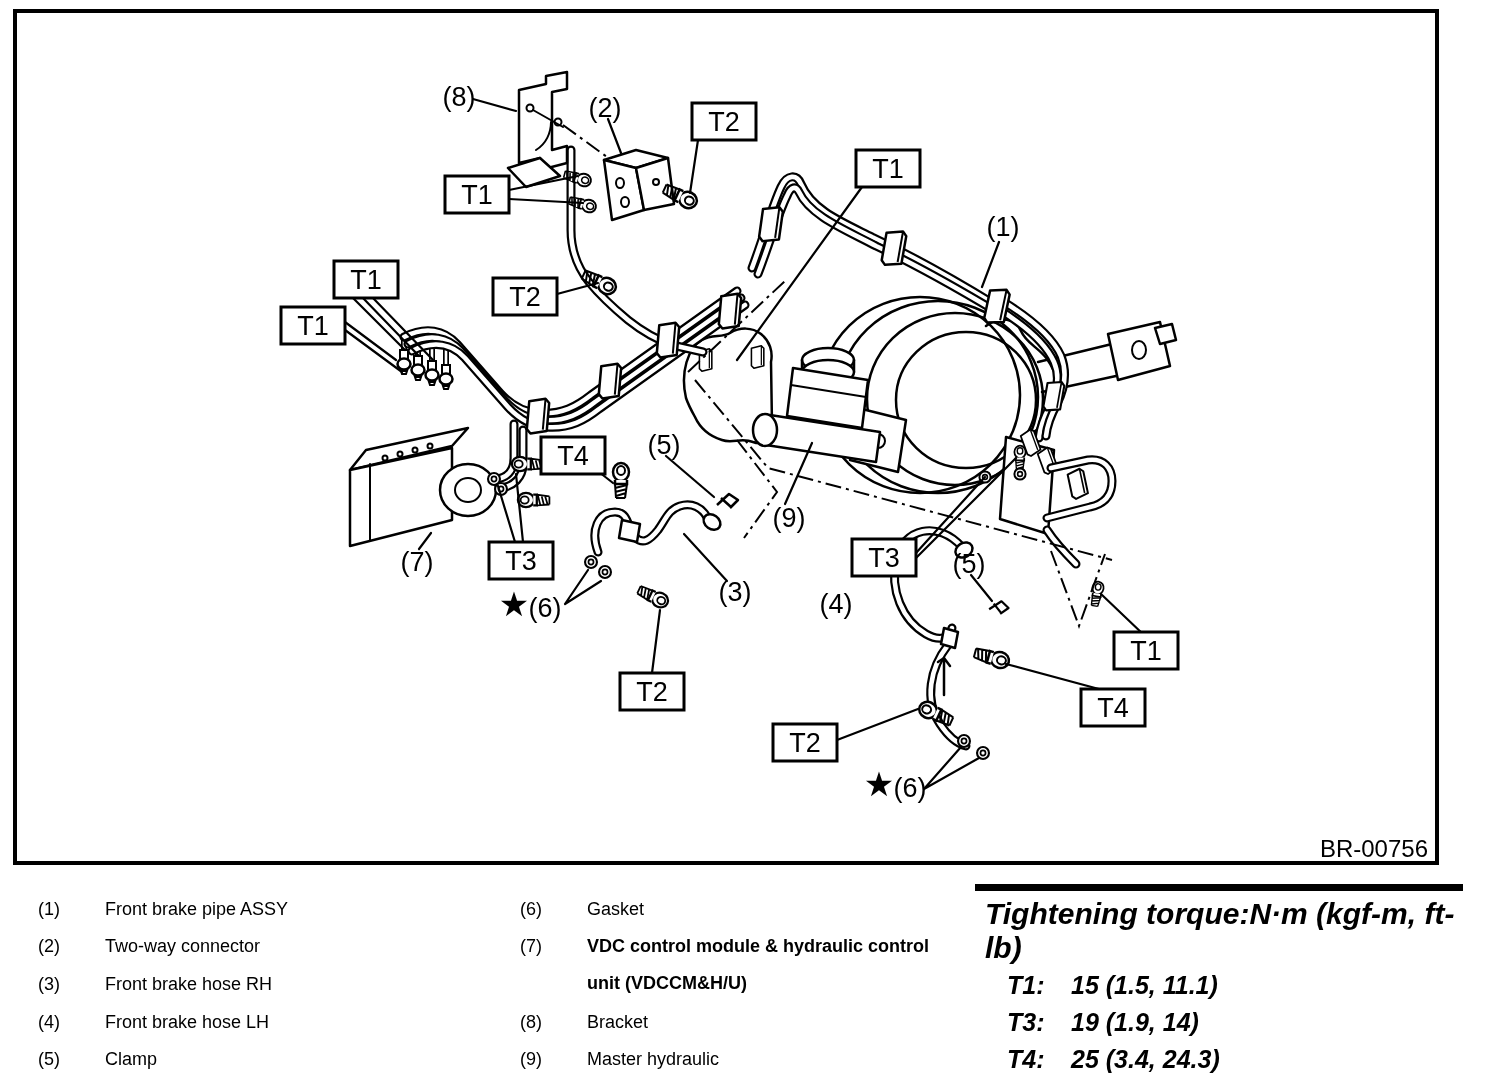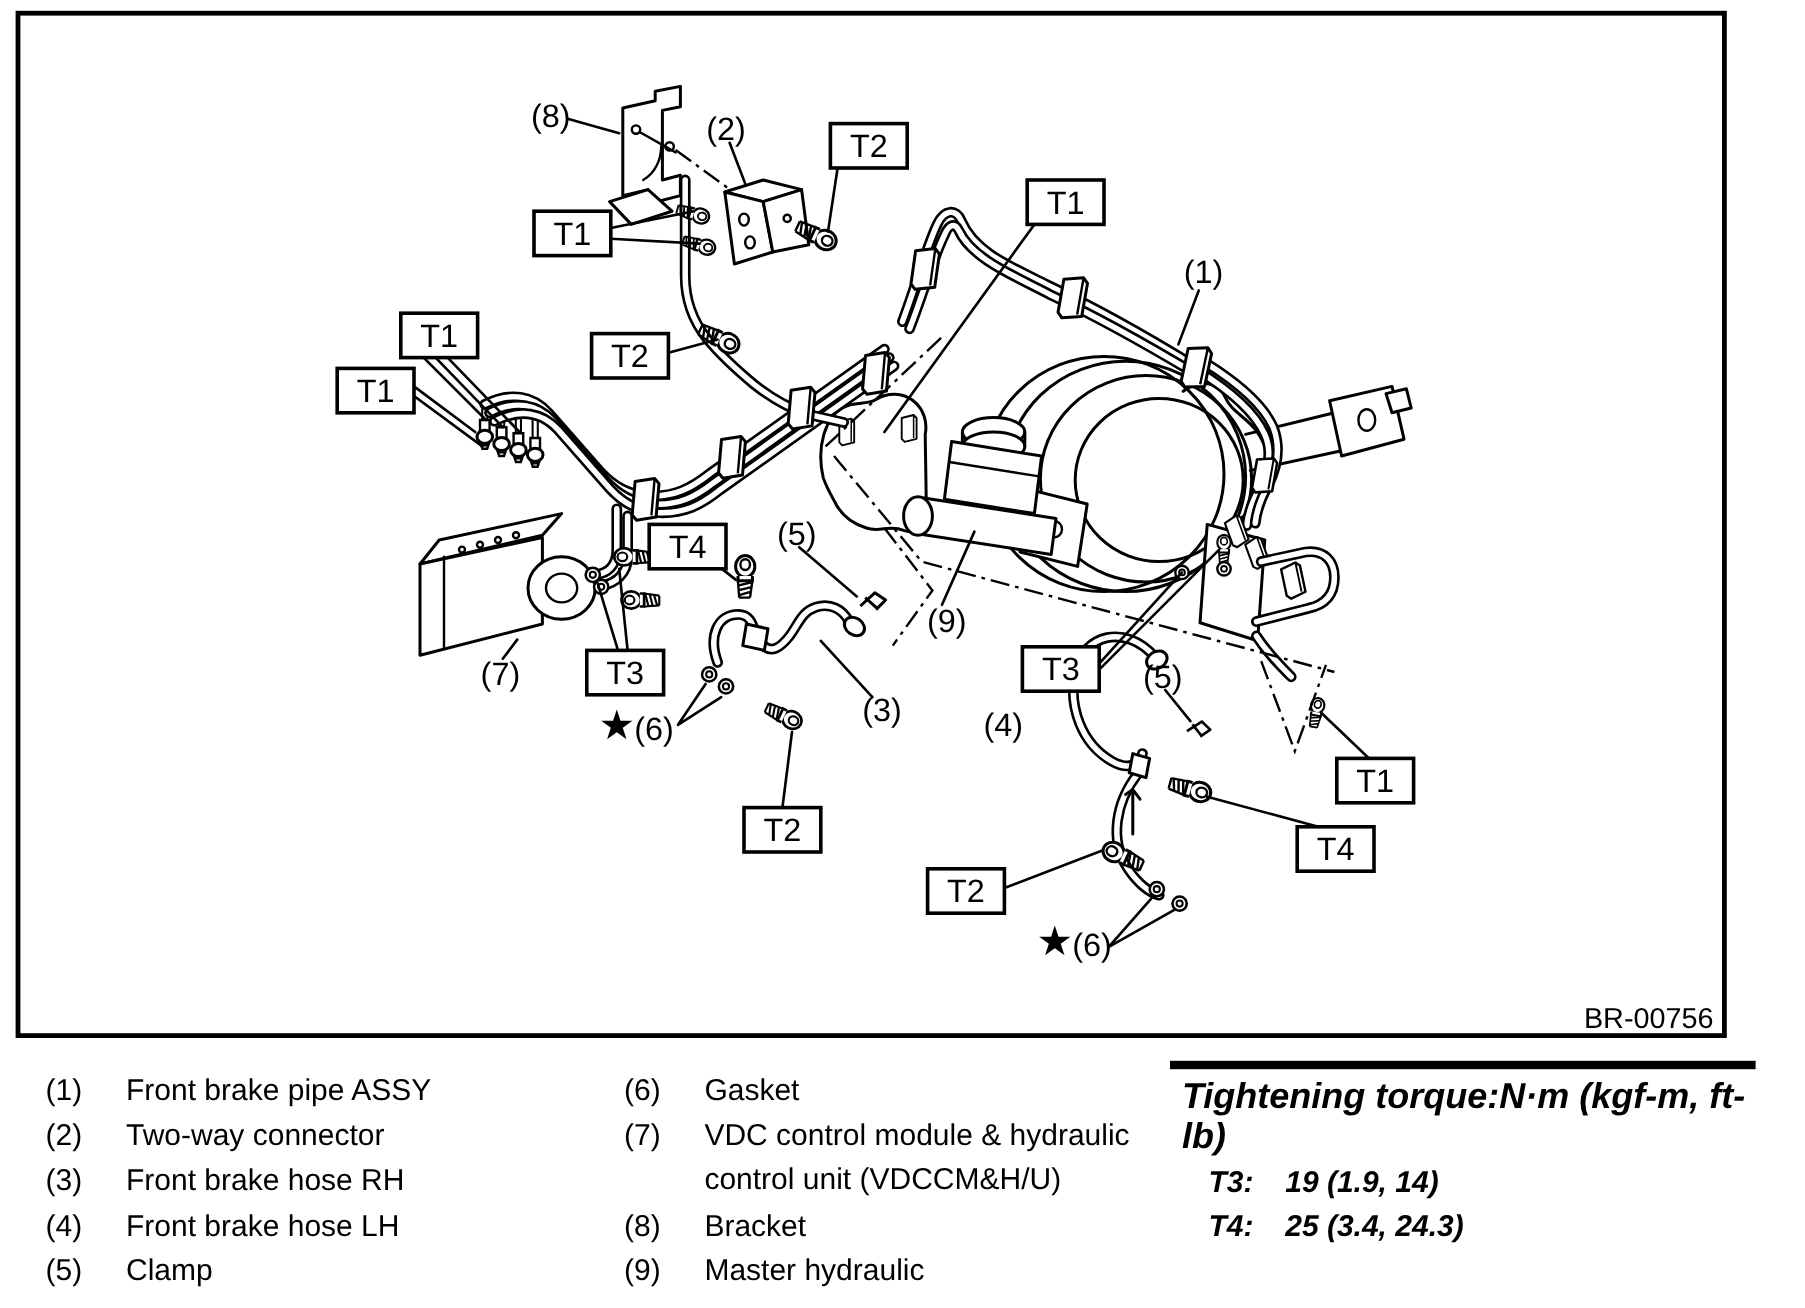--- a/index.html
+++ b/index.html
@@ -15,25 +15,25 @@
   .pipeOs{fill:none;stroke:#000;stroke-width:6;stroke-linecap:round;stroke-linejoin:round;}
   .pipeIs{fill:none;stroke:#fff;stroke-width:2.6;stroke-linecap:round;stroke-linejoin:round;}
   .cl{fill:none;stroke:#000;stroke-width:2;stroke-dasharray:16 5 3 5;}
   .ld{fill:none;stroke:#000;stroke-width:2.2;stroke-linecap:round;}
   .tbox rect{fill:#fff;stroke:#000;stroke-width:3;}
   .tbox text{font-size:27px;text-anchor:middle;}
   .callout{font-size:27px;text-anchor:middle;}
   .star{font-size:34px;text-anchor:middle;}
   .brcode{font-size:24px;text-anchor:end;}
   
-  .legend-row{position:absolute;font-size:25px;line-height:37px;white-space:nowrap;}
+  .legend-row{position:absolute;font-size:18px;line-height:37px;white-space:nowrap;}
   .legend-row .num{display:inline-block;width:67px;}
   .legend-row.wrap{white-space:normal;width:455px;display:flex;}
   .legend-row.wrap .num{flex:0 0 67px;}
-  .legend-row.wrap .lbl{width:370px;}
+  .legend-row.wrap .lbl{width:370px;font-weight:bold;}
   
   #torque{position:absolute;left:975px;top:884px;width:488px;}
   .tt-rule{height:7px;background:#000;}
   .tt-title{font-size:30px;font-weight:bold;font-style:italic;margin:6px 0 2px 10px;line-height:34px;}
   .tt-row{display:flex;font-size:25px;font-weight:bold;font-style:italic;line-height:37px;margin-left:32px;}
   .tt-row .k{width:64px;}
 </style>
 </head>
 <body>
 
@@ -356,20 +356,24 @@
   <div class="legend-row" style="left:520px;top:1004px">
     <span class="num">(8)</span><span class="lbl">Bracket</span></div>
   <div class="legend-row" style="left:520px;top:1041px">
     <span class="num">(9)</span><span class="lbl">Master hydraulic</span></div>
 </div>
 
 <div id="torque">
   <div class="tt-rule"></div>
   <div class="tt-title">Tightening torque:N·m (kgf-m, ft-lb)</div>
   <div class="tt-row">
+    <span class="k">T1:</span>
+    <span class="v">15 (1.5, 11.1)</span>
+      </div>
+  <div class="tt-row">
     <span class="k">T3:</span>
     <span class="v">19 (1.9, 14)</span>
       </div>
   <div class="tt-row">
     <span class="k">T4:</span>
     <span class="v">25 (3.4, 24.3)</span>
       </div>
 
 </div>
 

